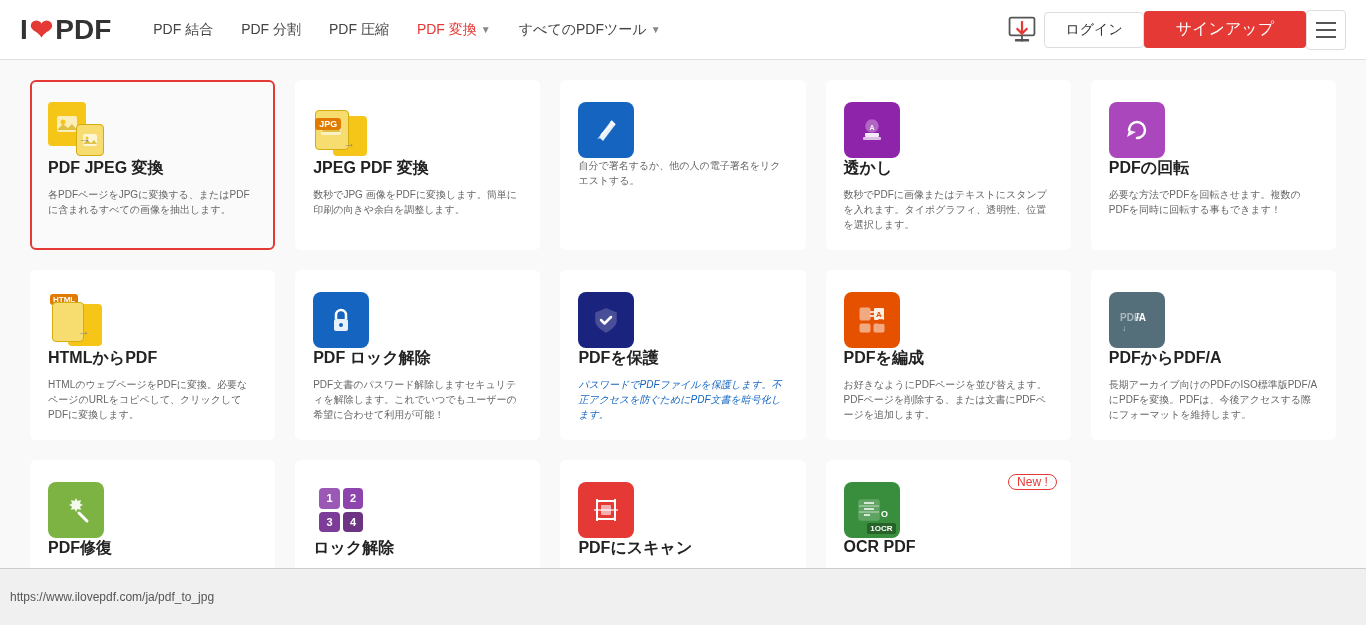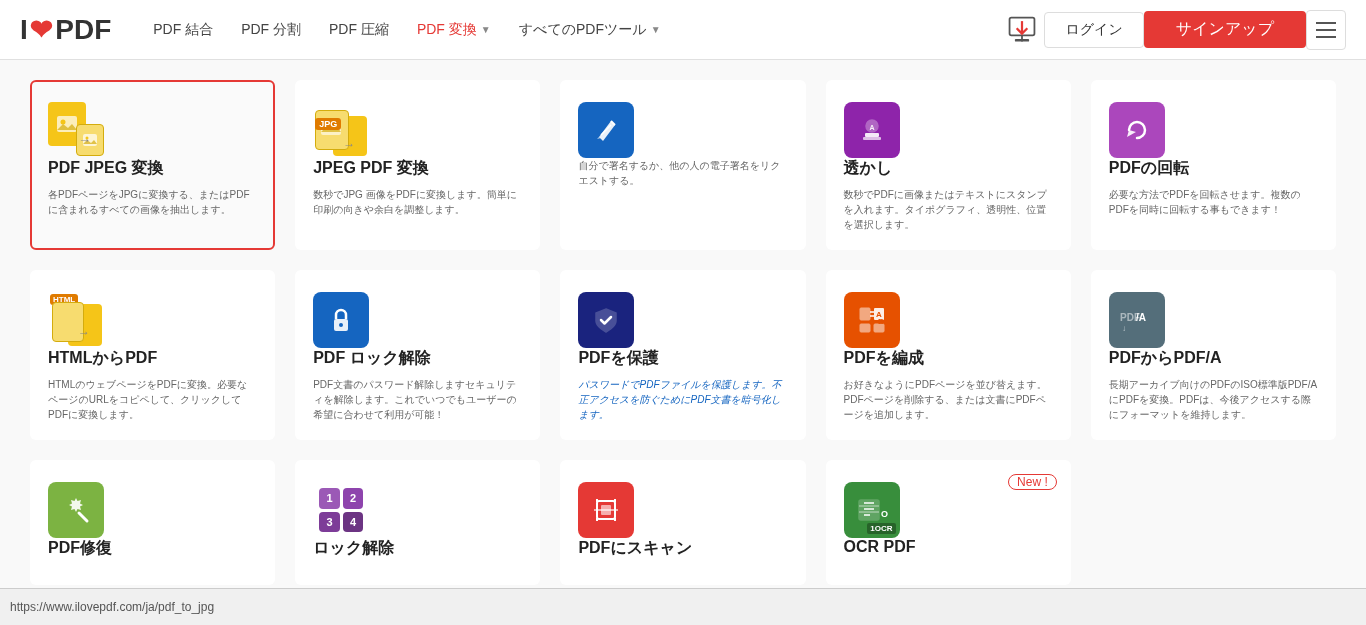--- a/index.html
+++ b/index.html
@@ -177,21 +177,21 @@
       font-weight: 400;
     }
 
     
     .statusbar {
       position: fixed;
       bottom: 0;
       left: 0;
       background: #f0f0f0;
       border-top: 1px solid #ccc;
-      padding: 11px 10px;
+      padding: 21px 10px;
       font-size: 12px;
       color: #555;
       width: 100%;
     }
 
     
     .jpeg-pdf-icon-wrap {
       position: relative;
       width: 56px;
       height: 56px;

